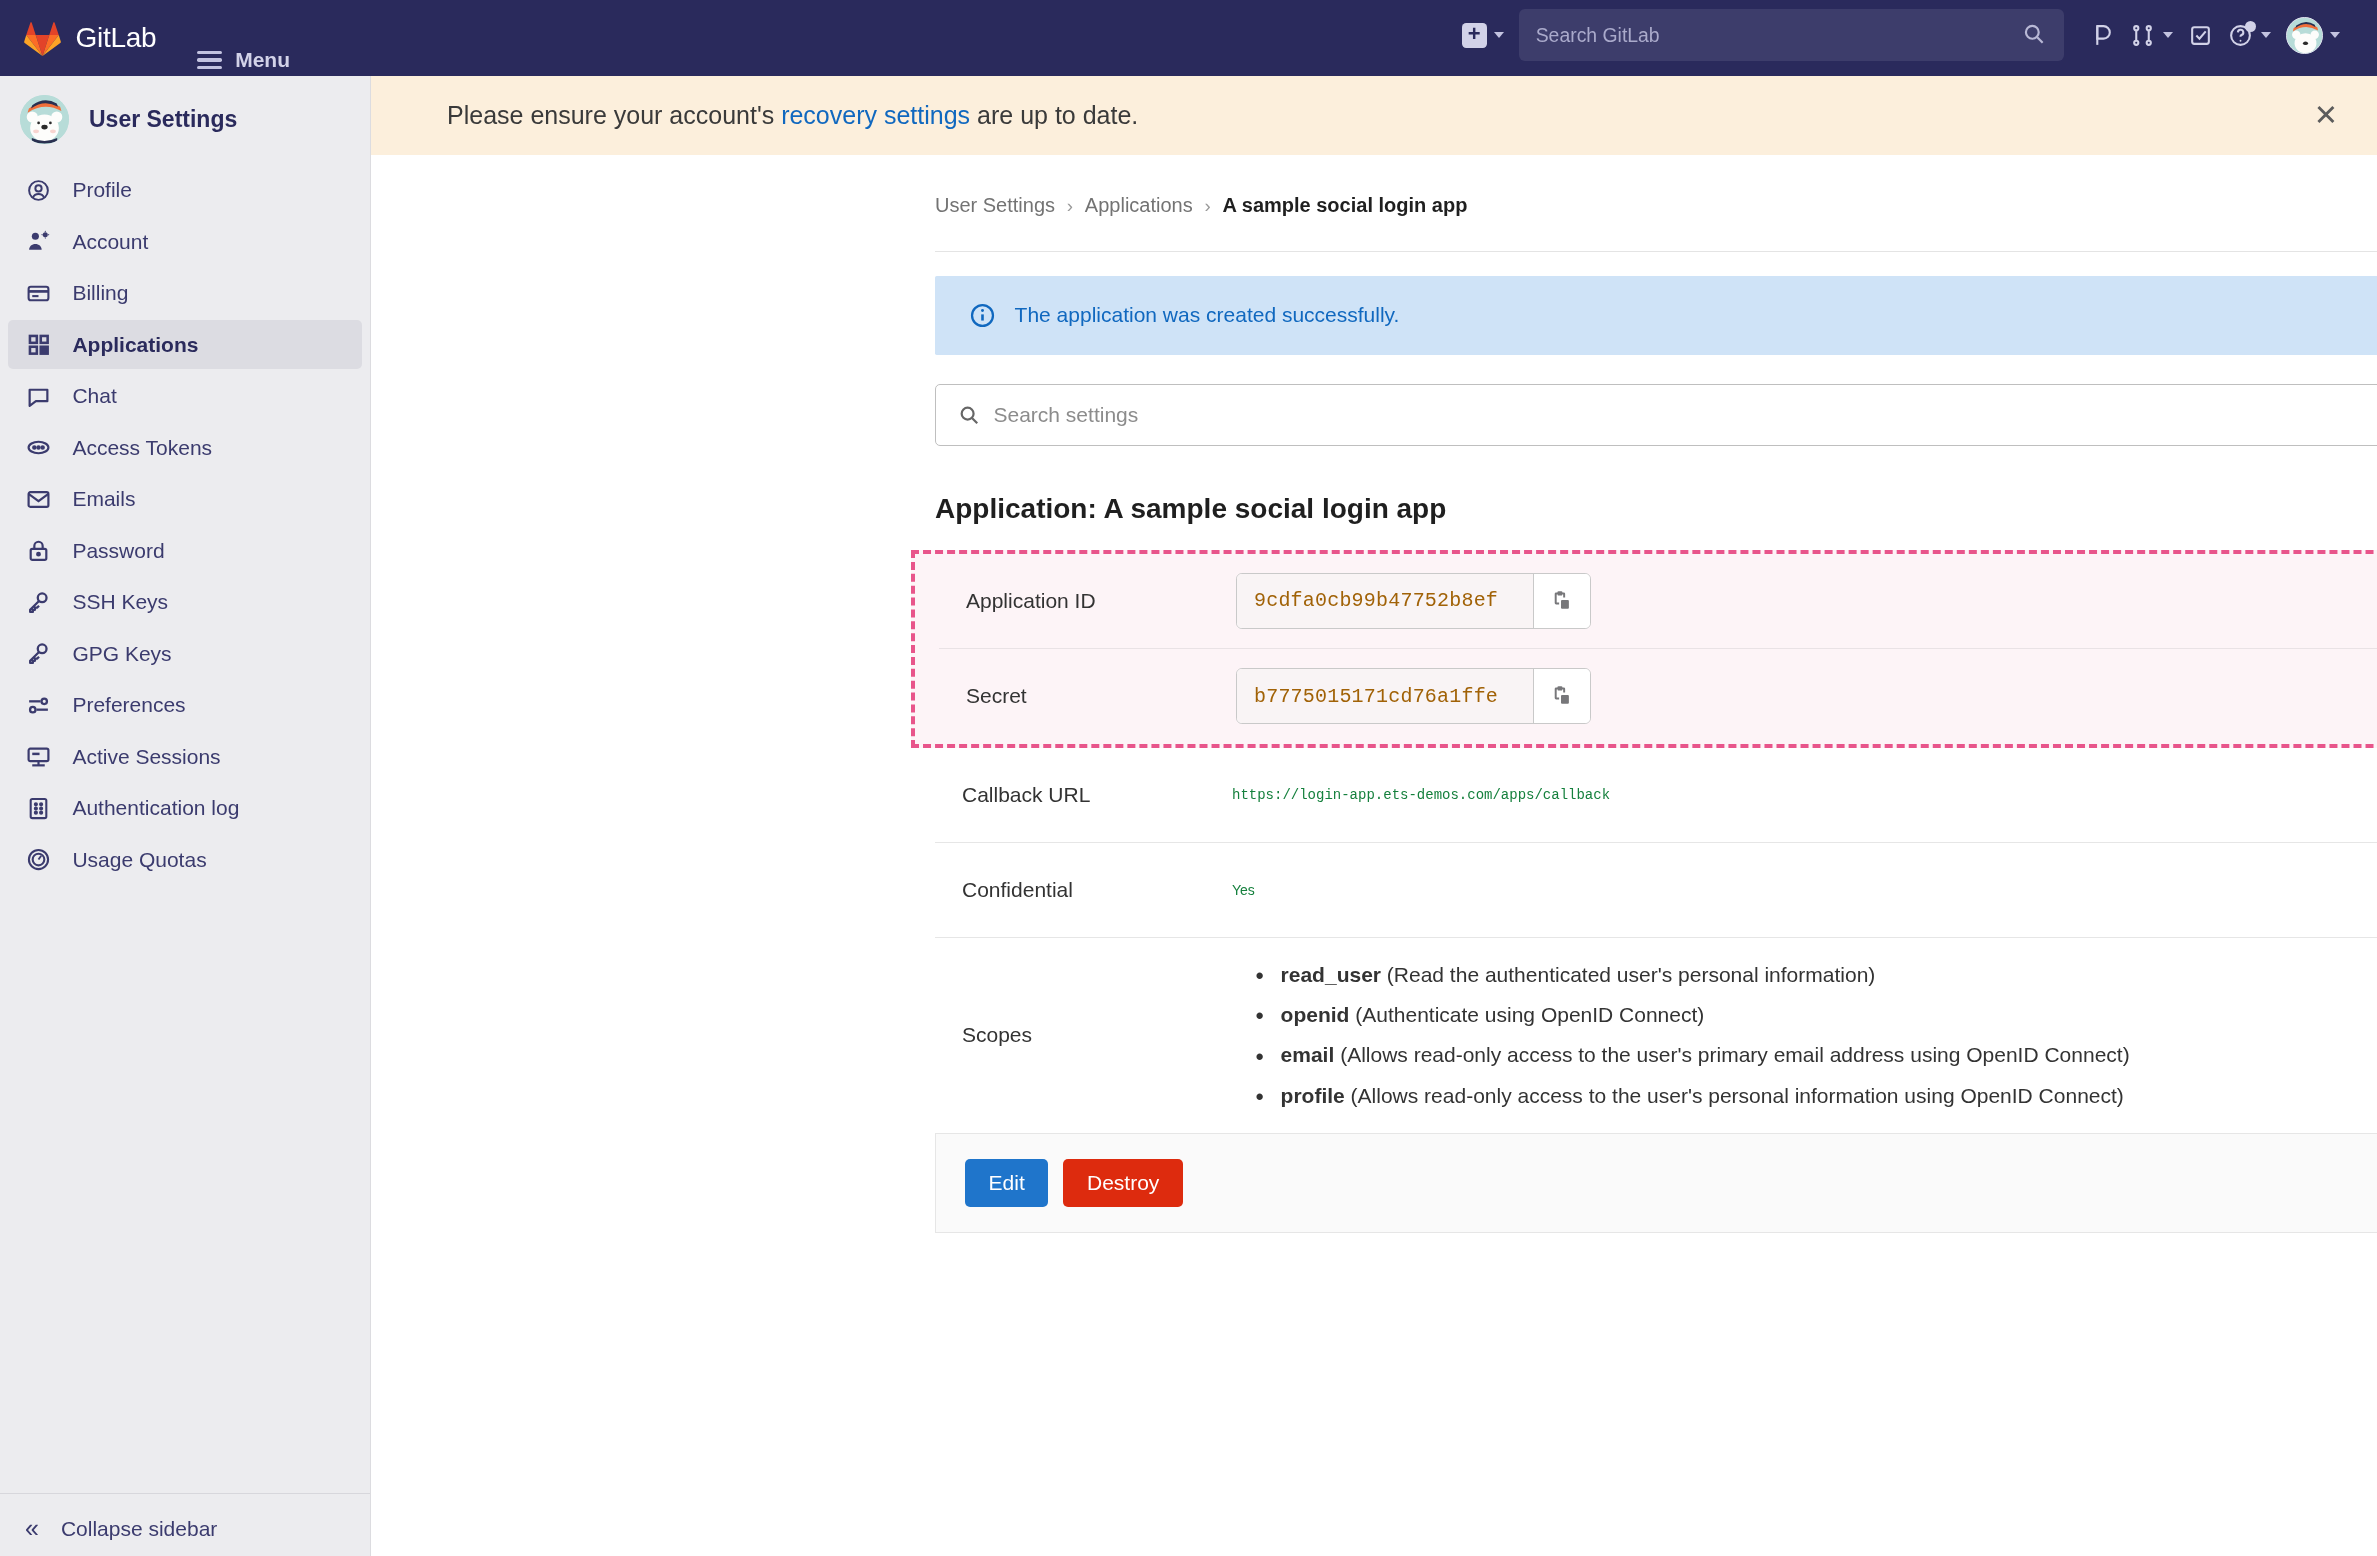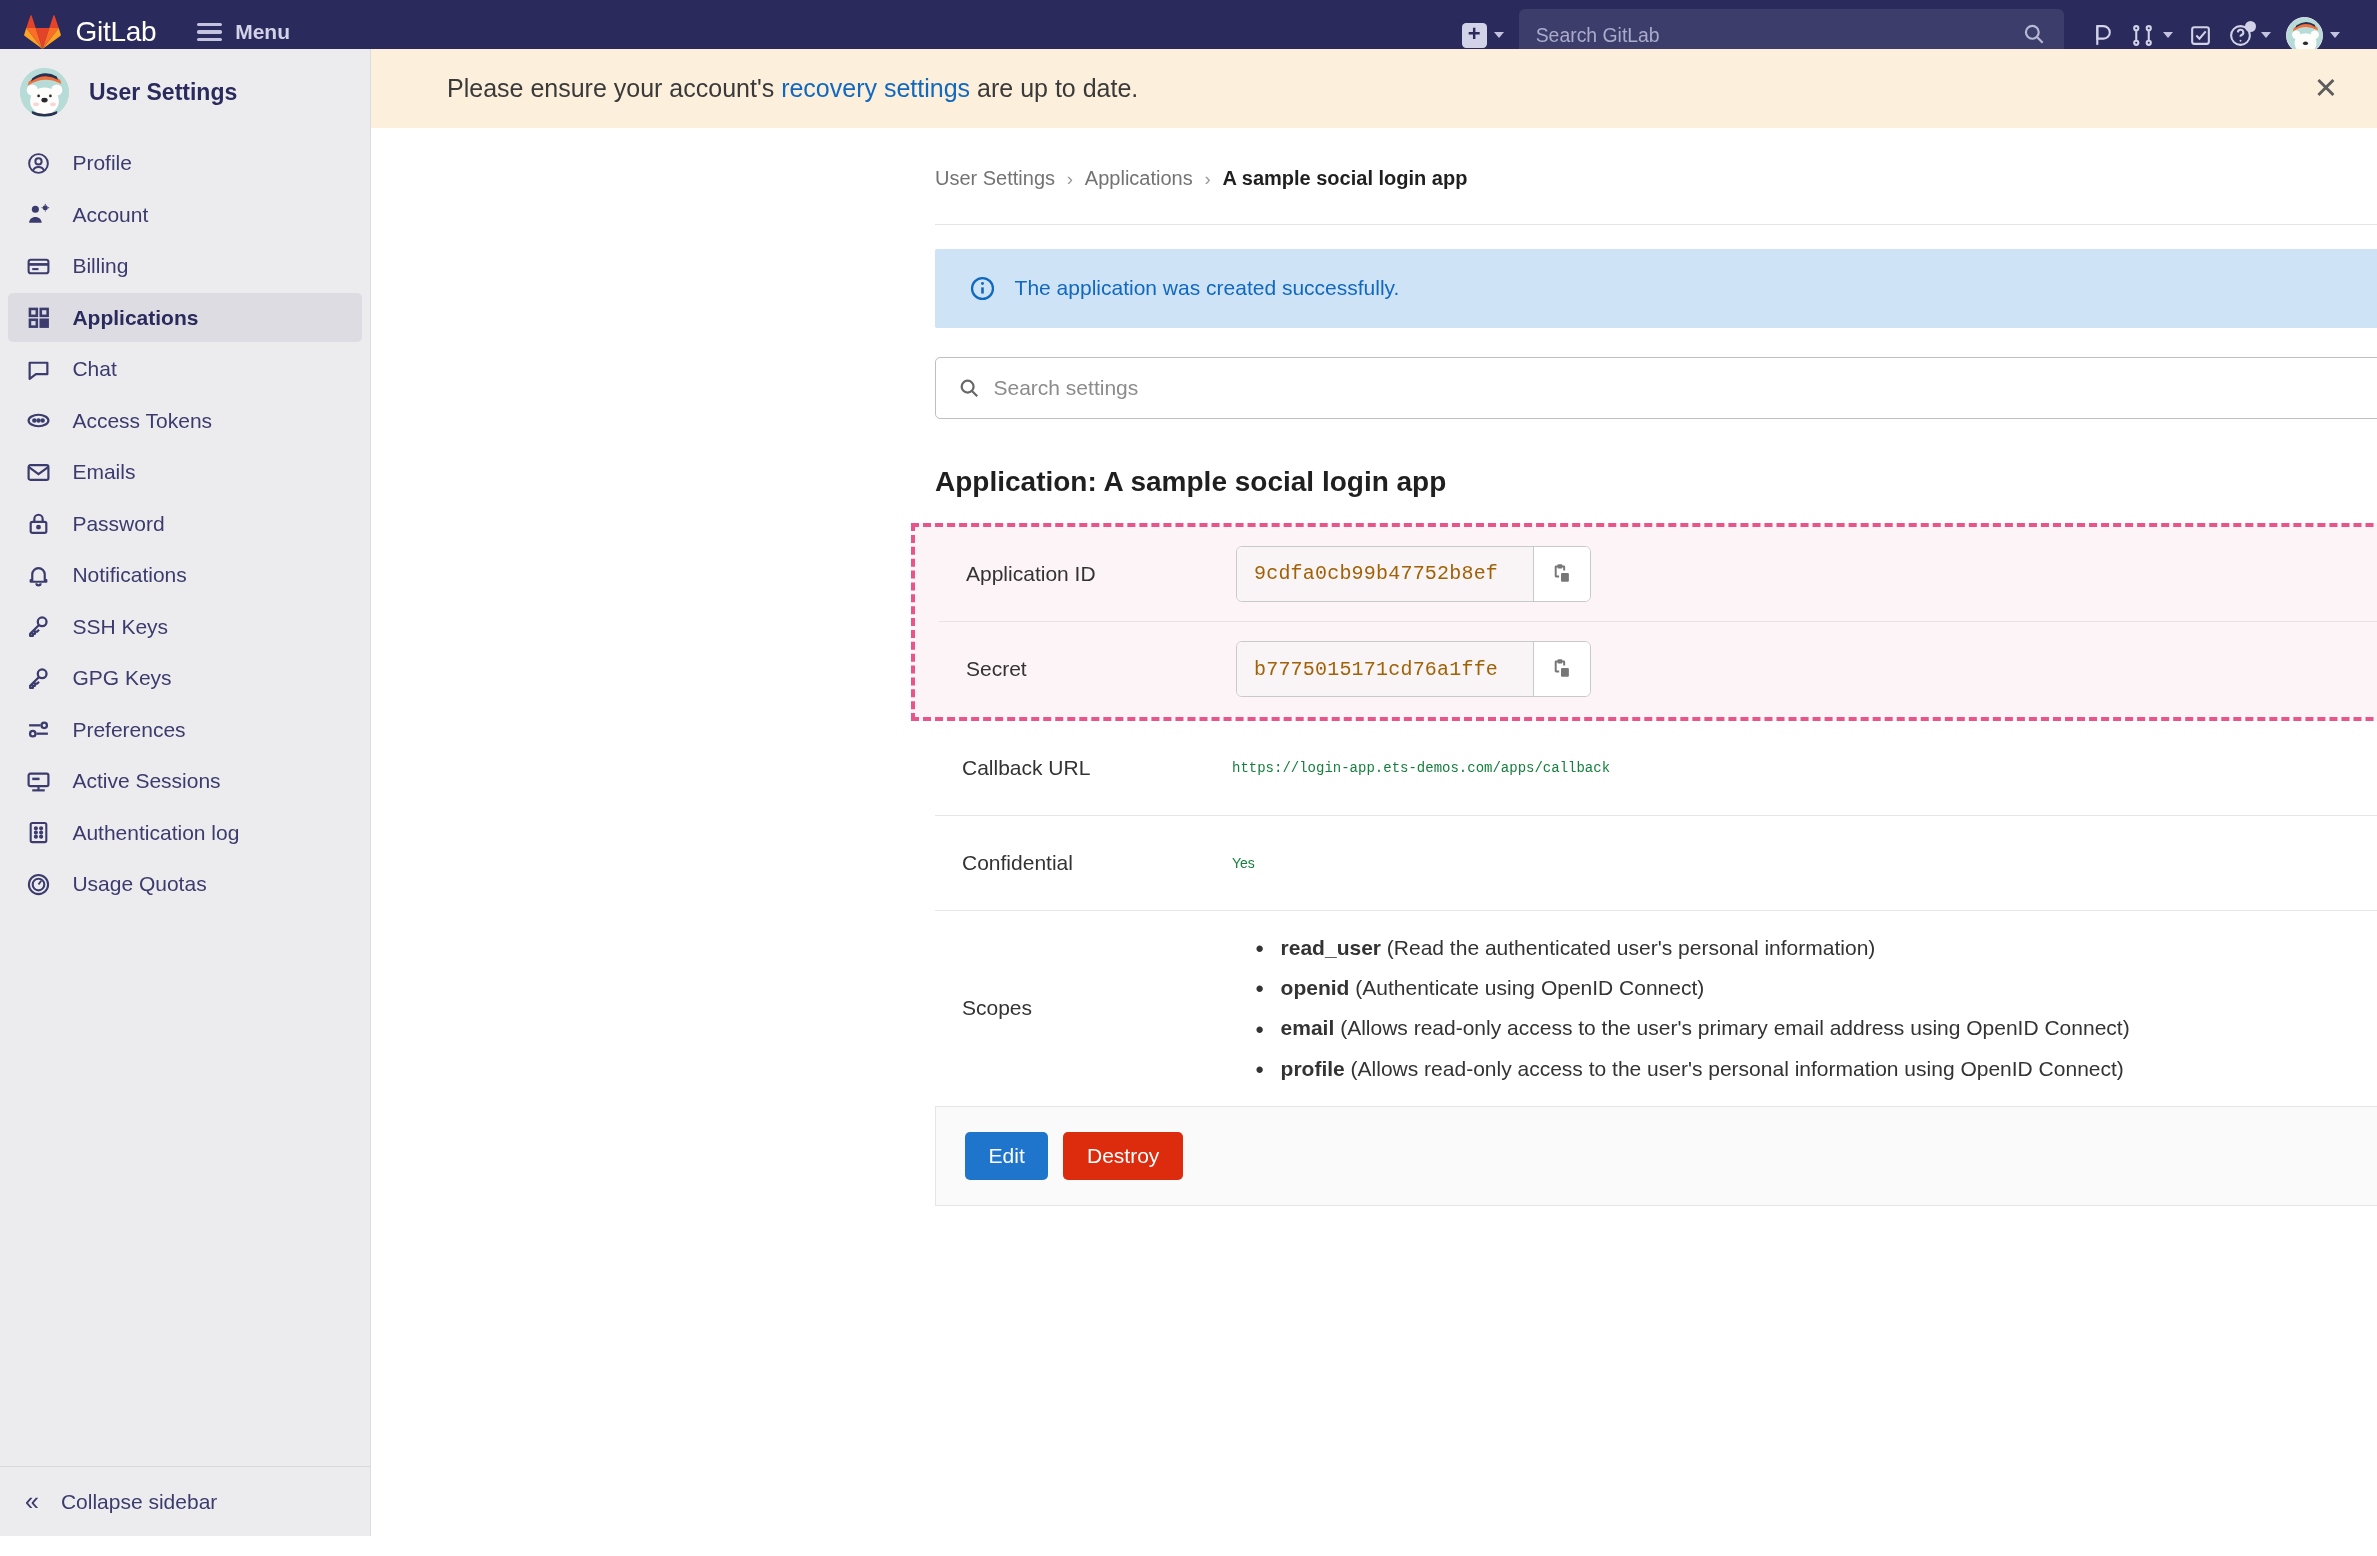--- a/index.html
+++ b/index.html
@@ -5,24 +5,24 @@
   * { box-sizing: border-box; margin: 0; padding: 0; }
   html, body {
     width: 2377px; height: 1557px;
     font-family: "Liberation Sans", sans-serif;
     background: #fff;
     overflow: hidden;
   }
 
   
   .topbar {
-    height: 49px;
+    height: 76px;
     background: #2a2a5c;
     display: flex;
-    align-items: flex-end;
+    align-items: center;
     padding: 0 29px 0 23.6px;
     position: relative;
   }
   .gl-logo-wrap { display: flex; align-items: center; gap: 15px; }
   .gl-fox { width: 37px; height: 35px; display:block; }
   .gl-word {
     color: #fff; font-size: 28px; font-weight: 400; letter-spacing: -0.3px;
   }
   .menu-btn {
     display: flex; align-items: center; gap: 13.5px;
@@ -441,29 +441,20 @@
         <span class="sb-ico">
           <svg width="25" height="25" viewBox="0 0 24 24" fill="none" stroke="currentColor" stroke-width="2.1">
             <rect x="4.5" y="10.5" width="15" height="10.5" rx="1.6"></rect>
             <path d="M8 10.5V7.6a4 4 0 0 1 8 0v2.9"></path>
             <circle cx="12" cy="15.5" r="1.3" fill="currentColor"></circle>
           </svg>
         </span>
         <span>Password</span>
       </div>
 
-      <div class="sb-item">
-        <span class="sb-ico">
-          <svg width="25" height="25" viewBox="0 0 24 24" fill="none" stroke="currentColor" stroke-width="2.1">
-            <path d="M6 16.5V11a6 6 0 0 1 12 0v5.5h1.5v1.5H4.5v-1.5z" stroke-linejoin="round"></path>
-            <path d="M10 19.5a2 2 0 0 0 4 0"></path>
-          </svg>
-        </span>
-        <span>Notifications</span>
-      </div>
 
       <div class="sb-item">
         <span class="sb-ico">
           <svg width="25" height="25" viewBox="0 0 24 24" fill="none" stroke="currentColor" stroke-width="2.2">
             <circle cx="15.5" cy="7.5" r="4.2"></circle>
             <path d="M12.5 10.5L4 19v2h2.6v-2h2v-2h2l1.9-1.9" stroke-linejoin="round"></path>
           </svg>
         </span>
         <span>SSH Keys</span>
       </div>

